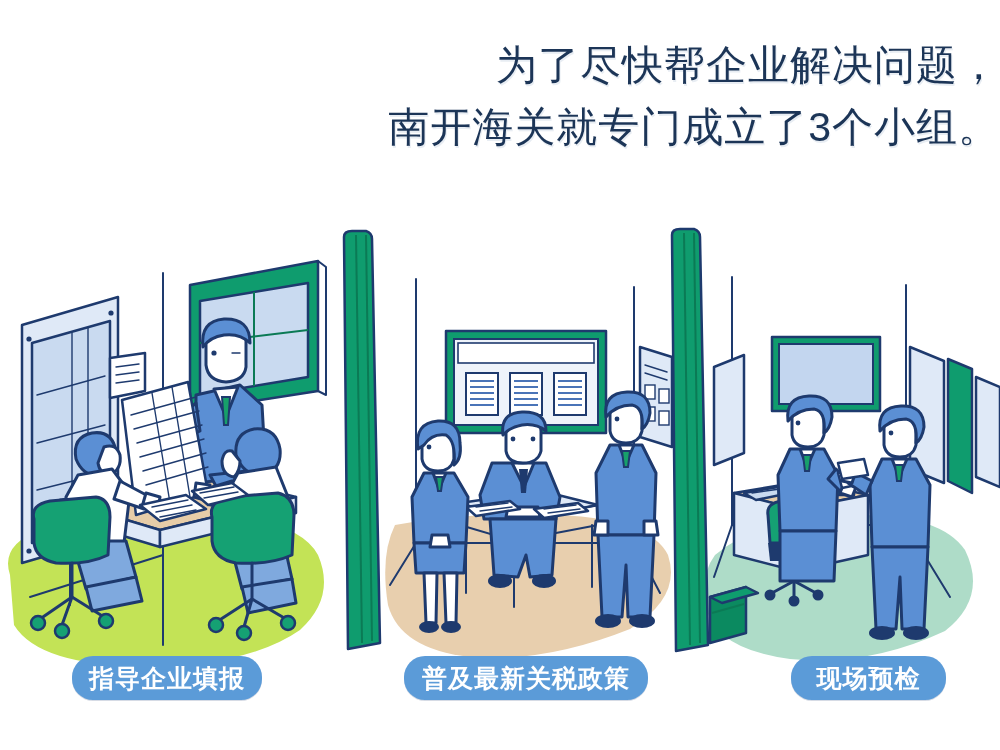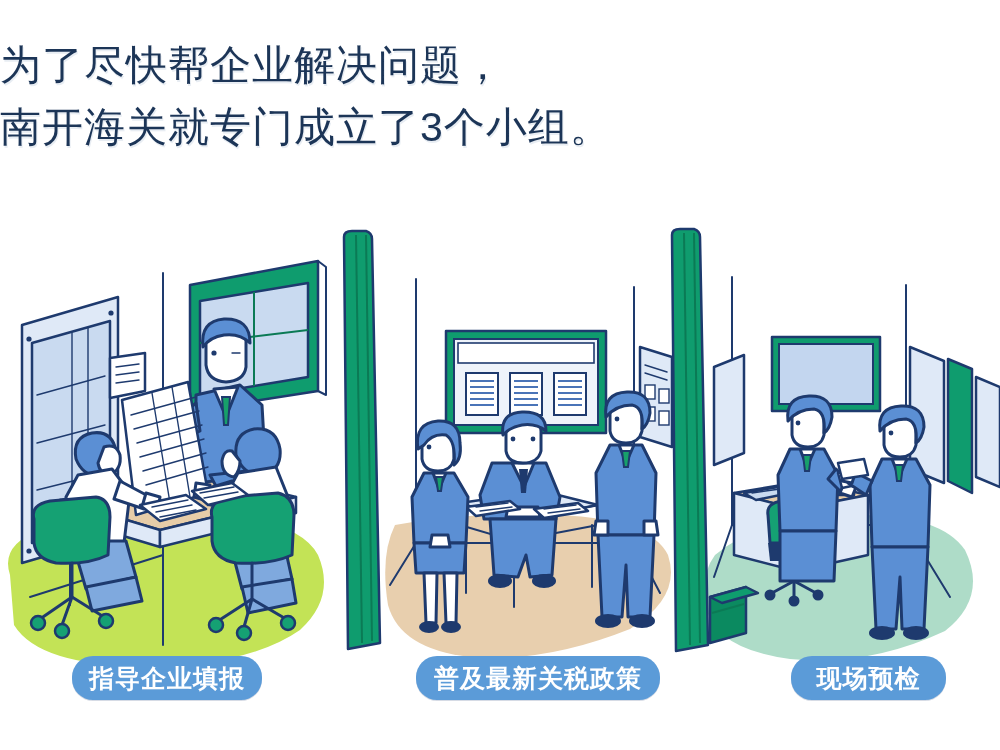--- a/index.html
+++ b/index.html
@@ -8,21 +8,21 @@
     background:#ffffff;
     font-family:"Liberation Sans","DejaVu Sans",sans-serif;
     overflow:hidden;
     position:relative;
   }
   #stage{position:relative;width:1000px;height:750px;background:#fff;}
 
   
   .headline{
     position:absolute;left:0;top:34px;width:1000px;
-    text-align:left;
+    text-align:right;
     color:#1c3557;
     font-size:41px;
     line-height:1.52;
     font-weight:400;
     letter-spacing:1px;
     text-shadow:1px 2px 0 #e8edf3;
     white-space:pre;
   }
 
   
@@ -37,21 +37,21 @@
     color:#ffffff;
     font-size:25px;
     font-weight:bold;
     letter-spacing:1px;
     display:flex;align-items:center;justify-content:center;
     height:44px;
     box-shadow:0 1px 0 rgba(30,58,110,.18);
     white-space:nowrap;
   }
   #badge-1{left:72px;top:656px;width:190px;}
-  #badge-2{left:404px;top:656px;width:244px;margin-left:12px;}
+  #badge-2{left:404px;top:656px;width:244px;}
   #badge-3{left:791px;top:656px;width:155px;}
 </style>
 </head>
 <body>
 
 <div id="stage">
 
   <div class="headline" style="color: rgb(28, 53, 87);">为了尽快帮企业解决问题，
 南开海关就专门成立了3个小组。</div>
 

